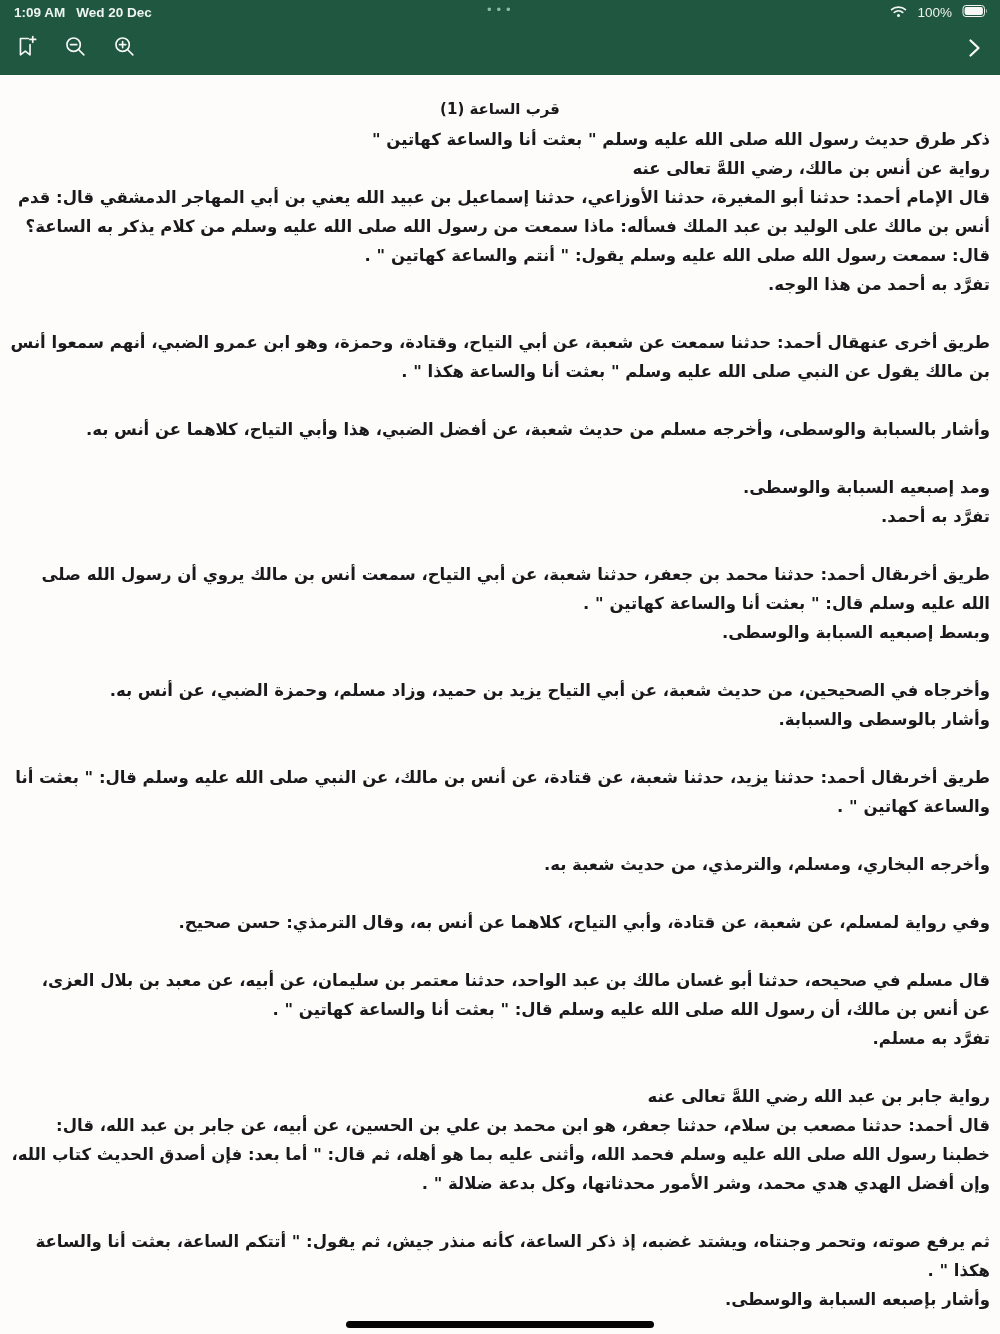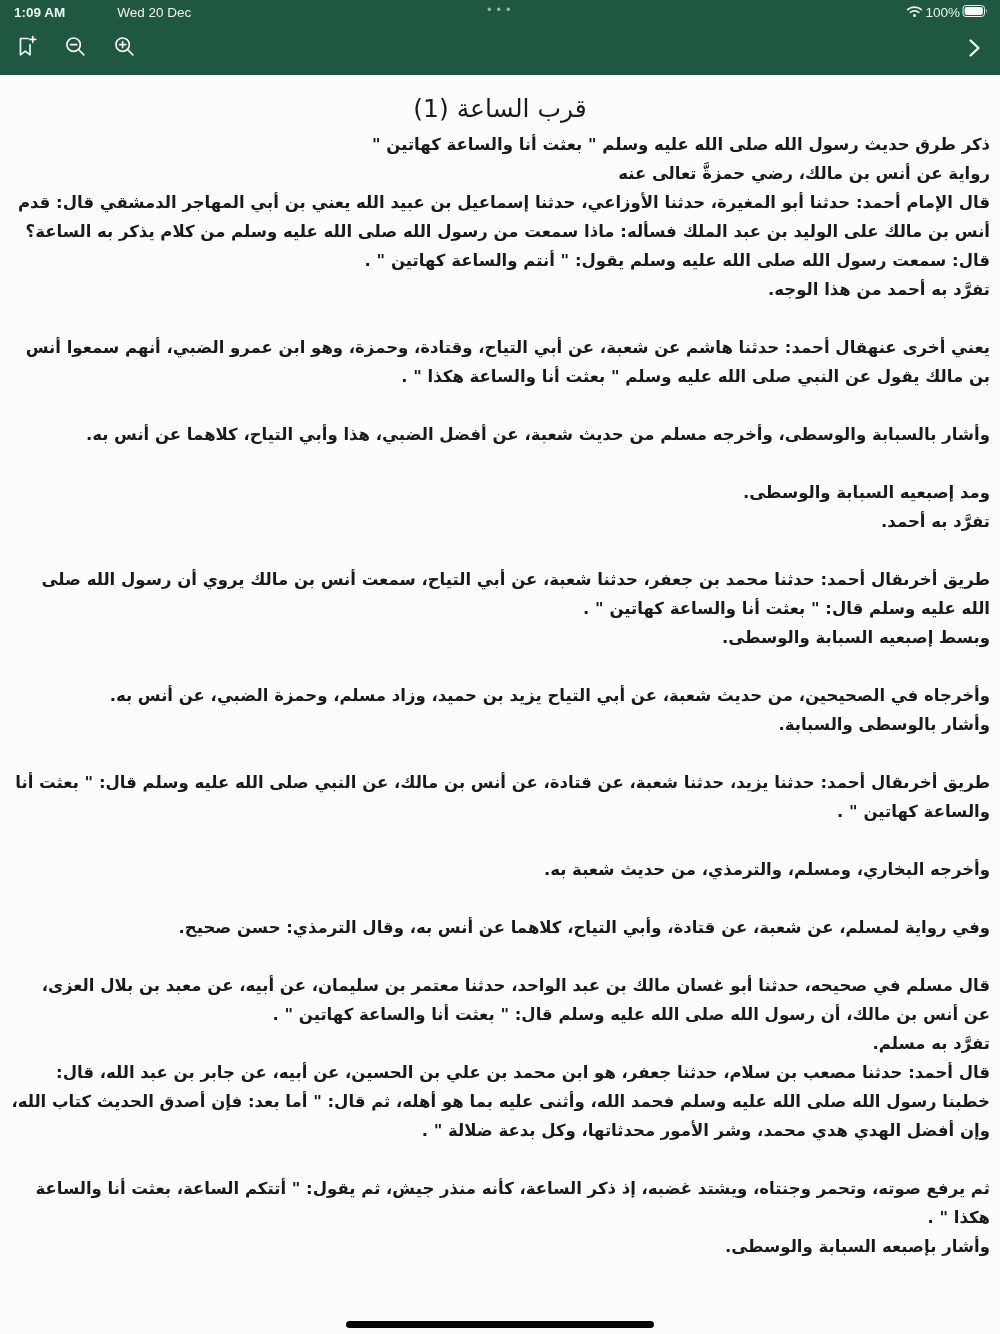--- a/index.html
+++ b/index.html
@@ -19,29 +19,29 @@
     background: #205740;
   }
   .status-bar { position: absolute; top: 0; left: 0; right: 0; height: 26px; }
   .status-left {
     position: absolute; left: 14px; top: 5px;
     display: flex; gap: 11px;
     color: #eef4ef; font-size: 13.5px;
     font-family: "Liberation Sans", "DejaVu Sans", sans-serif;
   }
   .status-time { font-weight: 700; }
-  .status-date { font-weight: 400; margin-left: 41px; }
+  .status-date { font-weight: 700; }
   .status-dots {
     position: absolute; left: 50%; top: 3px; transform: translateX(-50%);
     color: #8fbca4; font-size: 12px; letter-spacing: 2.5px;
     cursor: pointer;
   }
   .status-right {
     position: absolute; right: 11px; top: 4px;
-    display: flex; align-items: center; gap: 2px;
+    display: flex; align-items: center; gap: 10px;
     color: #eef4ef; font-size: 13.5px;
     font-family: "Liberation Sans", "DejaVu Sans", sans-serif;
   }
   .toolbar {
     position: absolute; top: 33px; left: 13px;
     display: flex; gap: 23px; align-items: center;
   }
   .tb-btn {
     background: transparent; border: 0; padding: 0; margin: 0;
     width: 26px; height: 26px; cursor: pointer;
@@ -59,22 +59,22 @@
     position: absolute; top: 75px; left: 0; right: 0; bottom: 0;
     overflow: hidden;
     padding: 0 10px;
     direction: rtl;
     text-align: right;
     color: #1a1a1c;
     box-sizing: border-box;
   }
   .page-title {
     text-align: center;
-    font-size: 25px; font-weight: 400;
-    margin: 19px 0 7px 0;
+    font-size: 15px; font-weight: 700;
+    margin: 25px 0 7px 0;
     direction: rtl;
   }
   .para {
     margin: 0;
     font-size: 16.5px;
     line-height: 29px;
     font-weight: 700;
   }
   .para.spaced { margin-top: 29px; }
 
@@ -146,36 +146,37 @@
         <path class="icon-stroke" stroke-width="2.3" d="M8.5 4.5 L16.5 12 L8.5 19.5"></path>
       </svg>
     </button>
 
   </header>
 
   <main class="content">
     <h1 class="page-title">قرب الساعة (1)</h1>
     <div id="page-text">
         <p class="para">ذكر طرق حديث رسول الله صلى الله عليه وسلم " بعثت أنا والساعة كهاتين "</p>
-        <p class="para">رواية عن أنس بن مالك، رضي حمزةَّ تعالى عنه</p>
+        <p class="para">رواية عن أنس بن مالك، رضي اللهَّ تعالى عنه</p>
         <p class="para">قال الإمام أحمد: حدثنا أبو المغيرة، حدثنا الأوزاعي، حدثنا إسماعيل بن عبيد الله يعني بن أبي المهاجر الدمشقي قال: قدم أنس بن مالك على الوليد بن عبد الملك فسأله: ماذا سمعت من رسول الله صلى الله عليه وسلم من كلام يذكر به الساعة؟ قال: سمعت رسول الله صلى الله عليه وسلم يقول: " أنتم والساعة كهاتين " .</p>
         <p class="para">تفرَّد به أحمد من هذا الوجه.</p>
-        <p class="para spaced">يعني أخرى عنهقال أحمد: حدثنا هاشم عن شعبة، عن أبي التياح، وقتادة، وحمزة، وهو ابن عمرو الضبي، أنهم سمعوا أنس بن مالك يقول عن النبي صلى الله عليه وسلم " بعثت أنا والساعة هكذا " .</p>
+        <p class="para spaced">طريق أخرى عنهقال أحمد: حدثنا سمعت عن شعبة، عن أبي التياح، وقتادة، وحمزة، وهو ابن عمرو الضبي، أنهم سمعوا أنس بن مالك يقول عن النبي صلى الله عليه وسلم " بعثت أنا والساعة هكذا " .</p>
         <p class="para spaced">وأشار بالسبابة والوسطى، وأخرجه مسلم من حديث شعبة، عن أفضل الضبي، هذا وأبي التياح، كلاهما عن أنس به.</p>
         <p class="para spaced">ومد إصبعيه السبابة والوسطى.</p>
         <p class="para">تفرَّد به أحمد.</p>
         <p class="para spaced">طريق أخرىقال أحمد: حدثنا محمد بن جعفر، حدثنا شعبة، عن أبي التياح، سمعت أنس بن مالك يروي أن رسول الله صلى الله عليه وسلم قال: " بعثت أنا والساعة كهاتين " .</p>
         <p class="para">وبسط إصبعيه السبابة والوسطى.</p>
         <p class="para spaced">وأخرجاه في الصحيحين، من حديث شعبة، عن أبي التياح يزيد بن حميد، وزاد مسلم، وحمزة الضبي، عن أنس به.</p>
         <p class="para">وأشار بالوسطى والسبابة.</p>
         <p class="para spaced">طريق أخرىقال أحمد: حدثنا يزيد، حدثنا شعبة، عن قتادة، عن أنس بن مالك، عن النبي صلى الله عليه وسلم قال: " بعثت أنا والساعة كهاتين " .</p>
         <p class="para spaced">وأخرجه البخاري، ومسلم، والترمذي، من حديث شعبة به.</p>
         <p class="para spaced">وفي رواية لمسلم، عن شعبة، عن قتادة، وأبي التياح، كلاهما عن أنس به، وقال الترمذي: حسن صحيح.</p>
         <p class="para spaced">قال مسلم في صحيحه، حدثنا أبو غسان مالك بن عبد الواحد، حدثنا معتمر بن سليمان، عن أبيه، عن معبد بن بلال العزى، عن أنس بن مالك، أن رسول الله صلى الله عليه وسلم قال: " بعثت أنا والساعة كهاتين " .</p>
         <p class="para">تفرَّد به مسلم.</p>
+        <p class="para spaced">رواية جابر بن عبد الله رضي اللهَّ تعالى عنه</p>
         <p class="para">قال أحمد: حدثنا مصعب بن سلام، حدثنا جعفر، هو ابن محمد بن علي بن الحسين، عن أبيه، عن جابر بن عبد الله، قال: خطبنا رسول الله صلى الله عليه وسلم فحمد الله، وأثنى عليه بما هو أهله، ثم قال: " أما بعد: فإن أصدق الحديث كتاب الله، وإن أفضل الهدي هدي محمد، وشر الأمور محدثاتها، وكل بدعة ضلالة " .</p>
         <p class="para spaced">ثم يرفع صوته، وتحمر وجنتاه، ويشتد غضبه، إذ ذكر الساعة، كأنه منذر جيش، ثم يقول: " أتتكم الساعة، بعثت أنا والساعة هكذا " .</p>
         <p class="para">وأشار بإصبعه السبابة والوسطى.</p>
       </div>
   </main>
 
   <div class="home-indicator"></div>
 
 </div>
 

